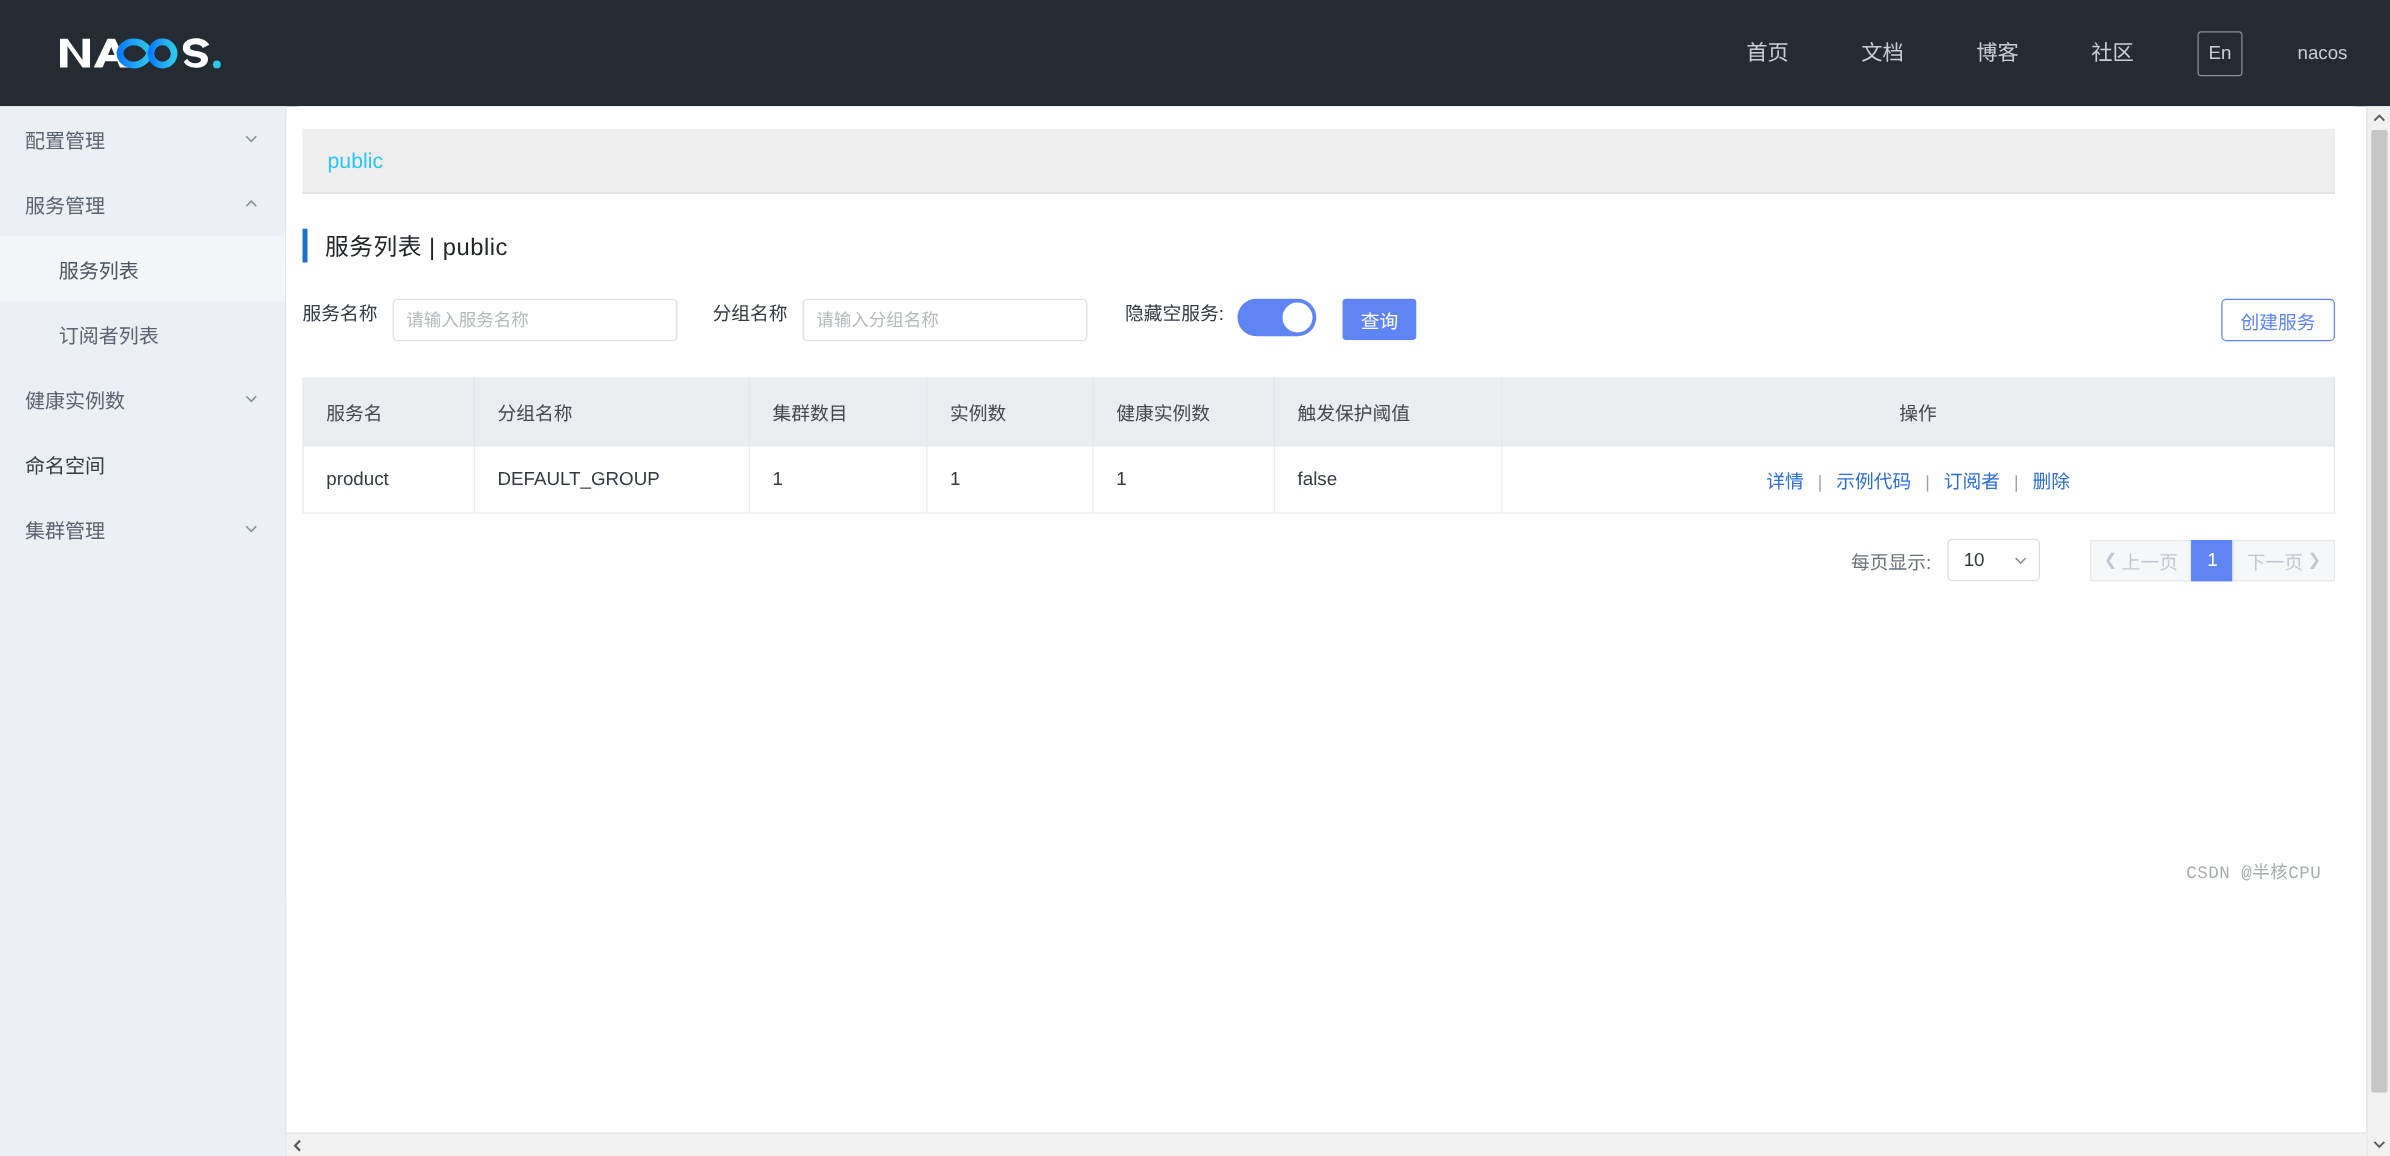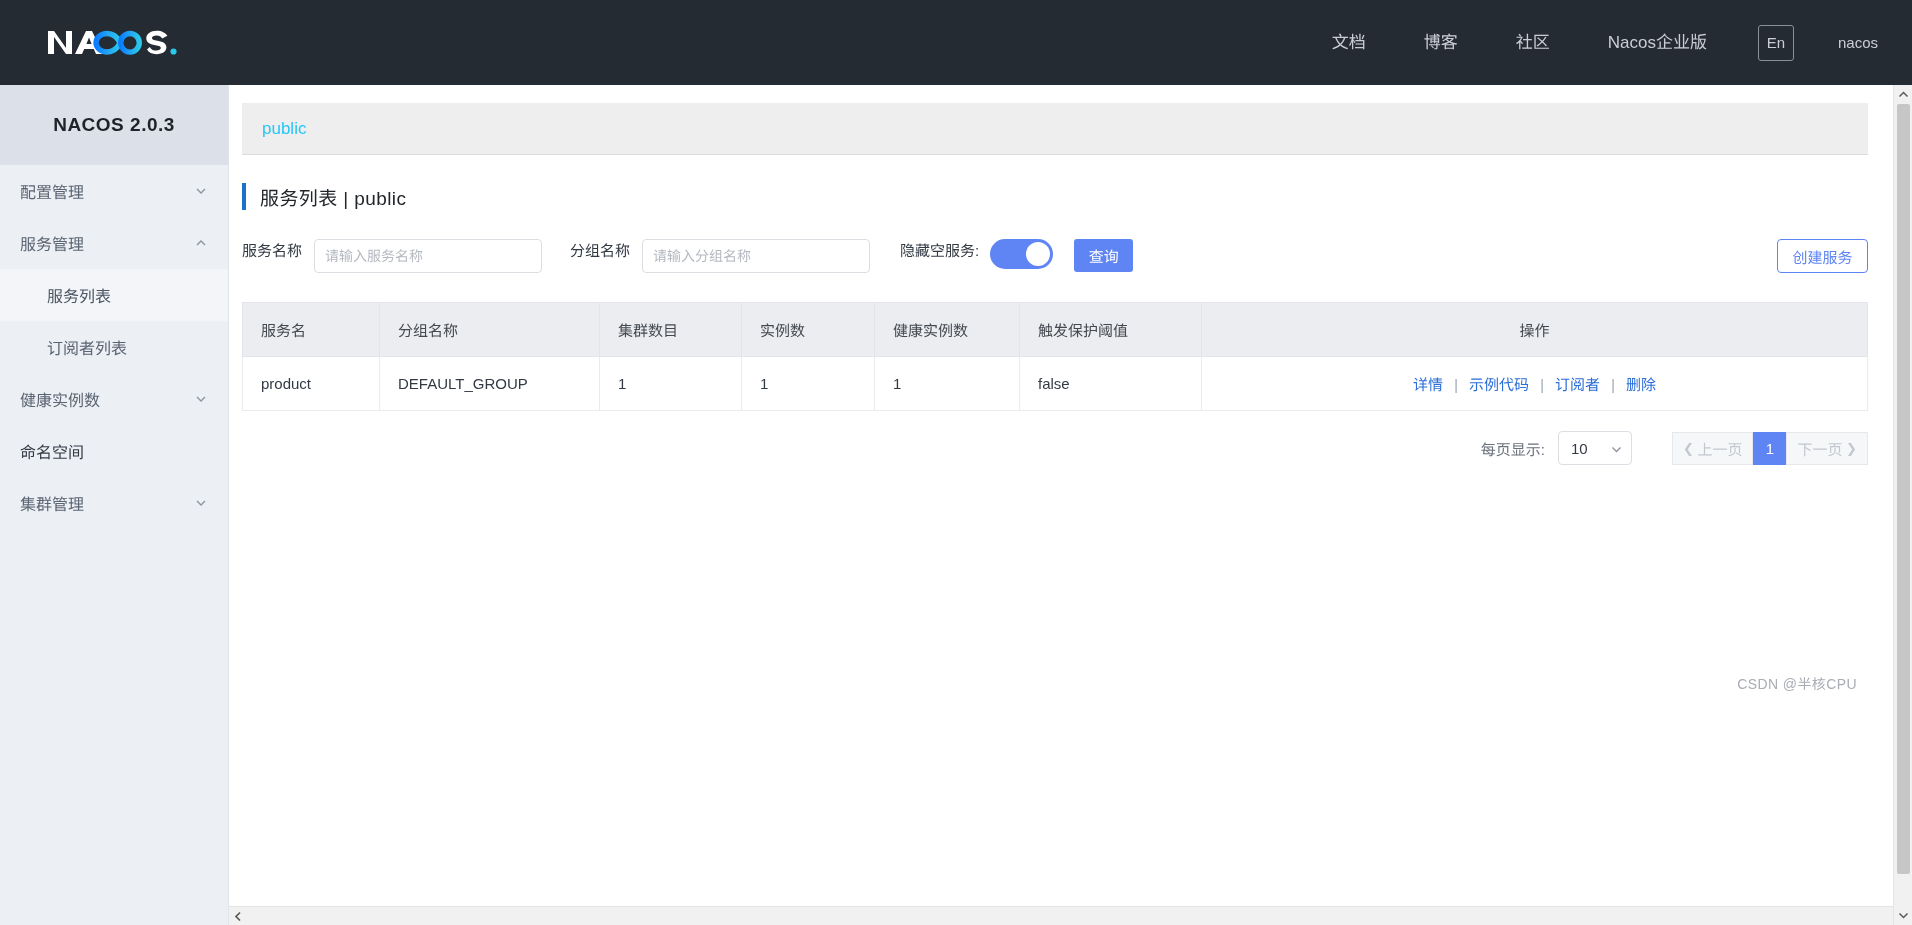--- a/index.html
+++ b/index.html
@@ -263,25 +263,26 @@
     background: #f1f1f1;
     border-top: 1px solid #e4e4e4;
     display: flex; align-items: center;
   }
   .hscroll .arrow {
     width: 19px; height: 19px;
     display: flex; align-items: center; justify-content: center;
     color: #5a5a5a; cursor: pointer;
   }
   .watermark {
-    position: absolute; right: 36px; bottom: 36px;
+    position: absolute; right: 36px; bottom: 22px;
     font-size: 14px; color: #a8adb4;
     letter-spacing: .4px;
     user-select: none;
     white-space: nowrap;
+    font-family: Liberation Mono, monospace;
   }
 </style>
 </head>
 <body>
 
 <div class="app">
 
   <div class="topbar">
 
     <div class="logo-wrap">
@@ -301,31 +302,30 @@
         <path d="M74 20.5 C71 14.5 66.5 11.5 61 11.5 C54.6 11.5 50 16 50 20.8 C50 25.6 54.6 30 61 30 C66.5 30 71 27 74 21" fill="none" stroke="url(#nacosGrad)" stroke-width="5.4" stroke-linecap="round"></path>
         <circle cx="84" cy="20.8" r="9.3" fill="none" stroke="url(#nacosGrad)" stroke-width="5.4"></circle>
 
         <path d="M100 25.5 C101.6 28.4 105 30.3 109.6 30.3 C115.6 30.3 119.4 27.4 119.4 23.3 C119.4 19.6 116.6 17.6 110.6 16.6 C106.4 15.9 105 15.2 105 13.7 C105 12.2 106.8 11.2 109.4 11.2 C112.2 11.2 114.2 12.2 115.2 14.2 L120.4 11.6 C118.6 8.3 114.8 6.3 109.6 6.3 C103.6 6.3 99.3 9.5 99.3 14.1 C99.3 18.1 102.2 20.2 108.2 21.2 C112.6 21.9 113.8 22.6 113.8 24 C113.8 25.6 111.9 26.6 109.3 26.6 C106.2 26.6 103.8 25.3 102.8 22.9 Z" fill="#ffffff" transform="translate(1,2.5) scale(1,0.98)"></path>
 
         <circle cx="127.5" cy="29.5" r="3.1" fill="#2ac8ea"></circle>
       </svg>
     </div>
 
     <nav class="topnav">
+      <a>首页</a>
       <a>文档</a>
       <a>博客</a>
       <a>社区</a>
-      <a>Nacos企业版</a>
       <div class="lang-box">En</div>
       <div class="username">nacos</div>
     </nav>
   </div>
 
   <aside class="sidebar">
-    <div class="sidebar-brand">NACOS 2.0.3</div>
 
     <div class="nav-group">
 
       <div class="nav-item">
         <span class="nav-label">配置管理</span>
         <span class="chev">
           <svg width="14" height="14" viewBox="0 0 14 14">
               <path d="M3 5 L7 9 L11 5" fill="none" stroke="currentColor" stroke-width="1.3"></path>
             </svg>
         </span>

